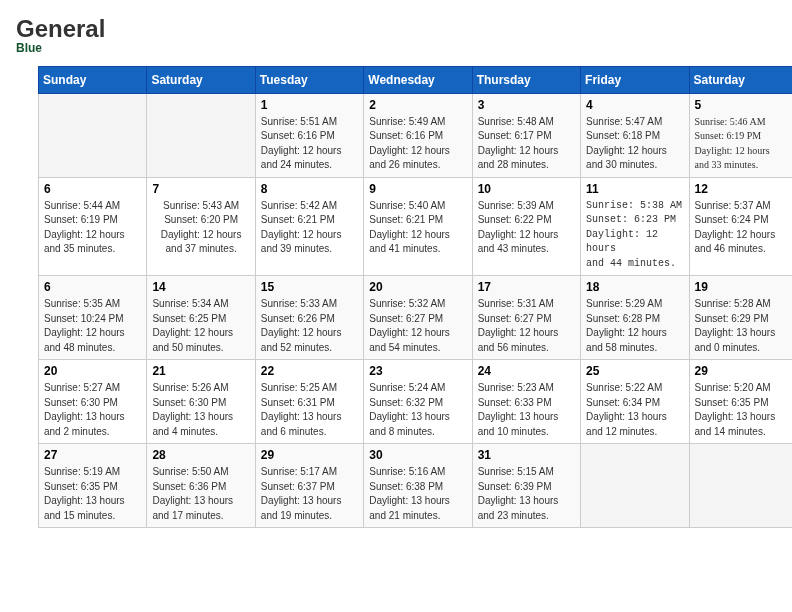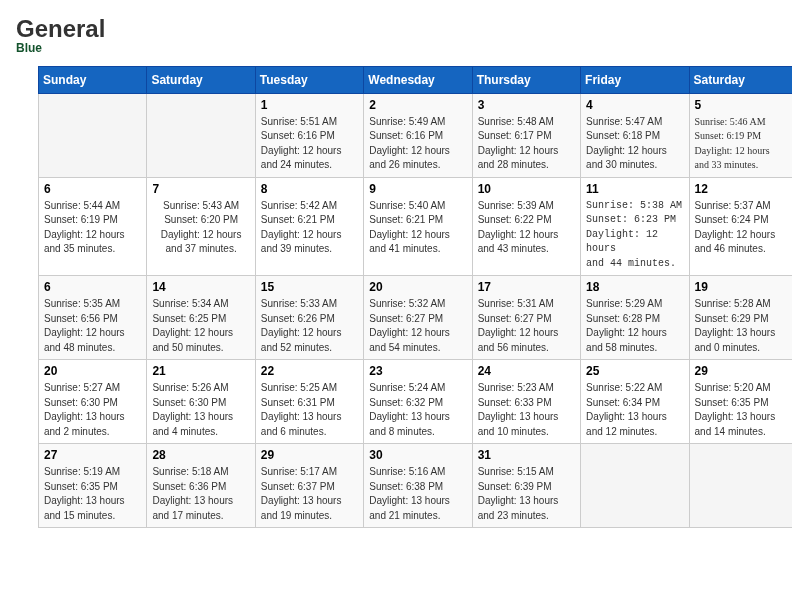--- a/index.html
+++ b/index.html
@@ -198,21 +198,21 @@
           <div class="day-info" style="white-space: pre-line;">Sunrise: 5:37 AM
 Sunset: 6:24 PM
 Daylight: 12 hours
 and 46 minutes.</div>
         </td>
       </tr>
       <tr>
         <td>
           <span class="day-number">6</span>
           <div class="day-info" style="white-space: pre-line;">Sunrise: 5:35 AM
-Sunset: 6:56 PM
+Sunset: 10:24 PM
 Daylight: 12 hours
 and 48 minutes.</div>
         </td>
         <td>
           <span class="day-number">14</span>
           <div class="day-info" style="white-space: pre-line;">Sunrise: 5:34 AM
 Sunset: 6:25 PM
 Daylight: 12 hours
 and 50 minutes.</div>
         </td>
@@ -306,21 +306,21 @@
       <tr>
         <td>
           <span class="day-number">27</span>
           <div class="day-info" style="white-space: pre-line;">Sunrise: 5:19 AM
 Sunset: 6:35 PM
 Daylight: 13 hours
 and 15 minutes.</div>
         </td>
         <td>
           <span class="day-number">28</span>
-          <div class="day-info" style="white-space: pre-line;">Sunrise: 5:18 AM
+          <div class="day-info" style="white-space: pre-line;">Sunrise: 5:50 AM
 Sunset: 6:36 PM
 Daylight: 13 hours
 and 17 minutes.</div>
         </td>
         <td>
           <span class="day-number">29</span>
           <div class="day-info" style="white-space: pre-line;">Sunrise: 5:17 AM
 Sunset: 6:37 PM
 Daylight: 13 hours
 and 19 minutes.</div>

